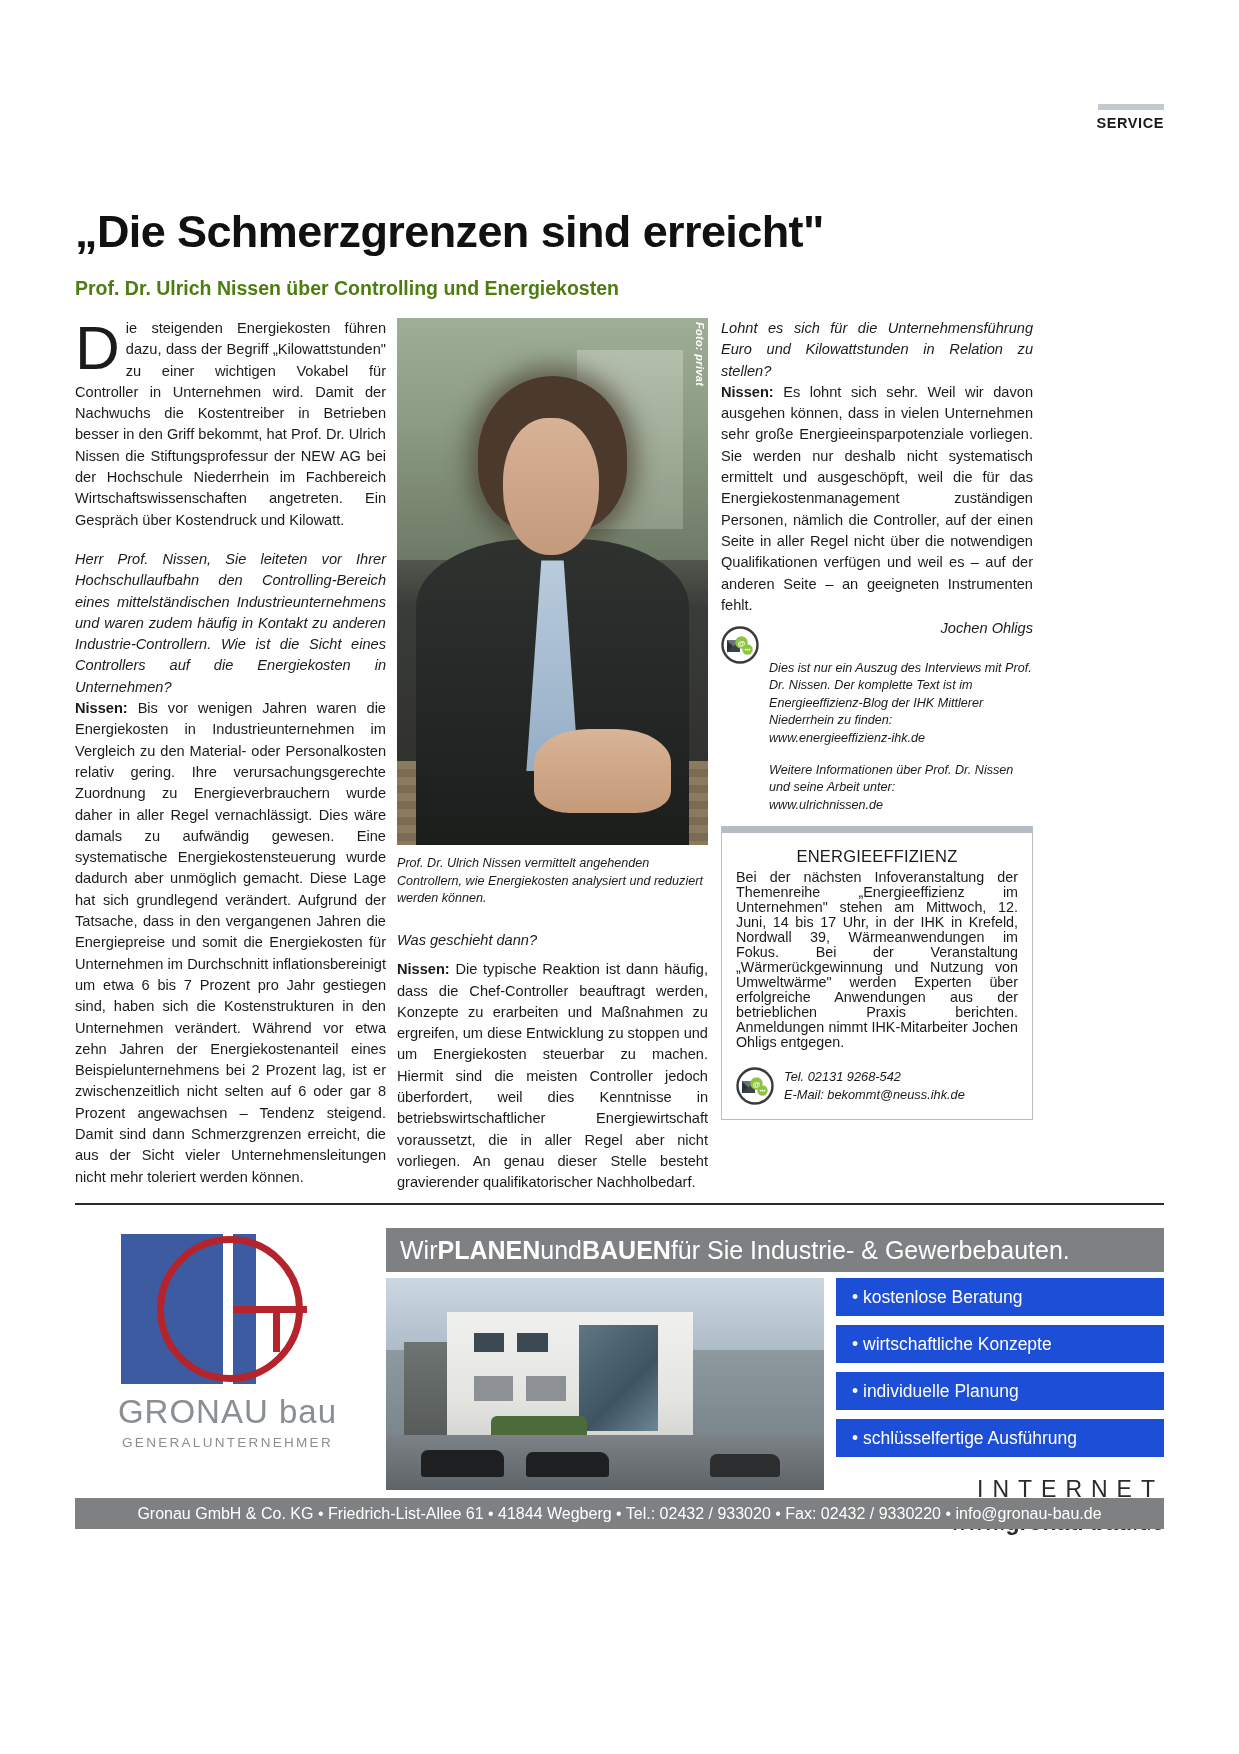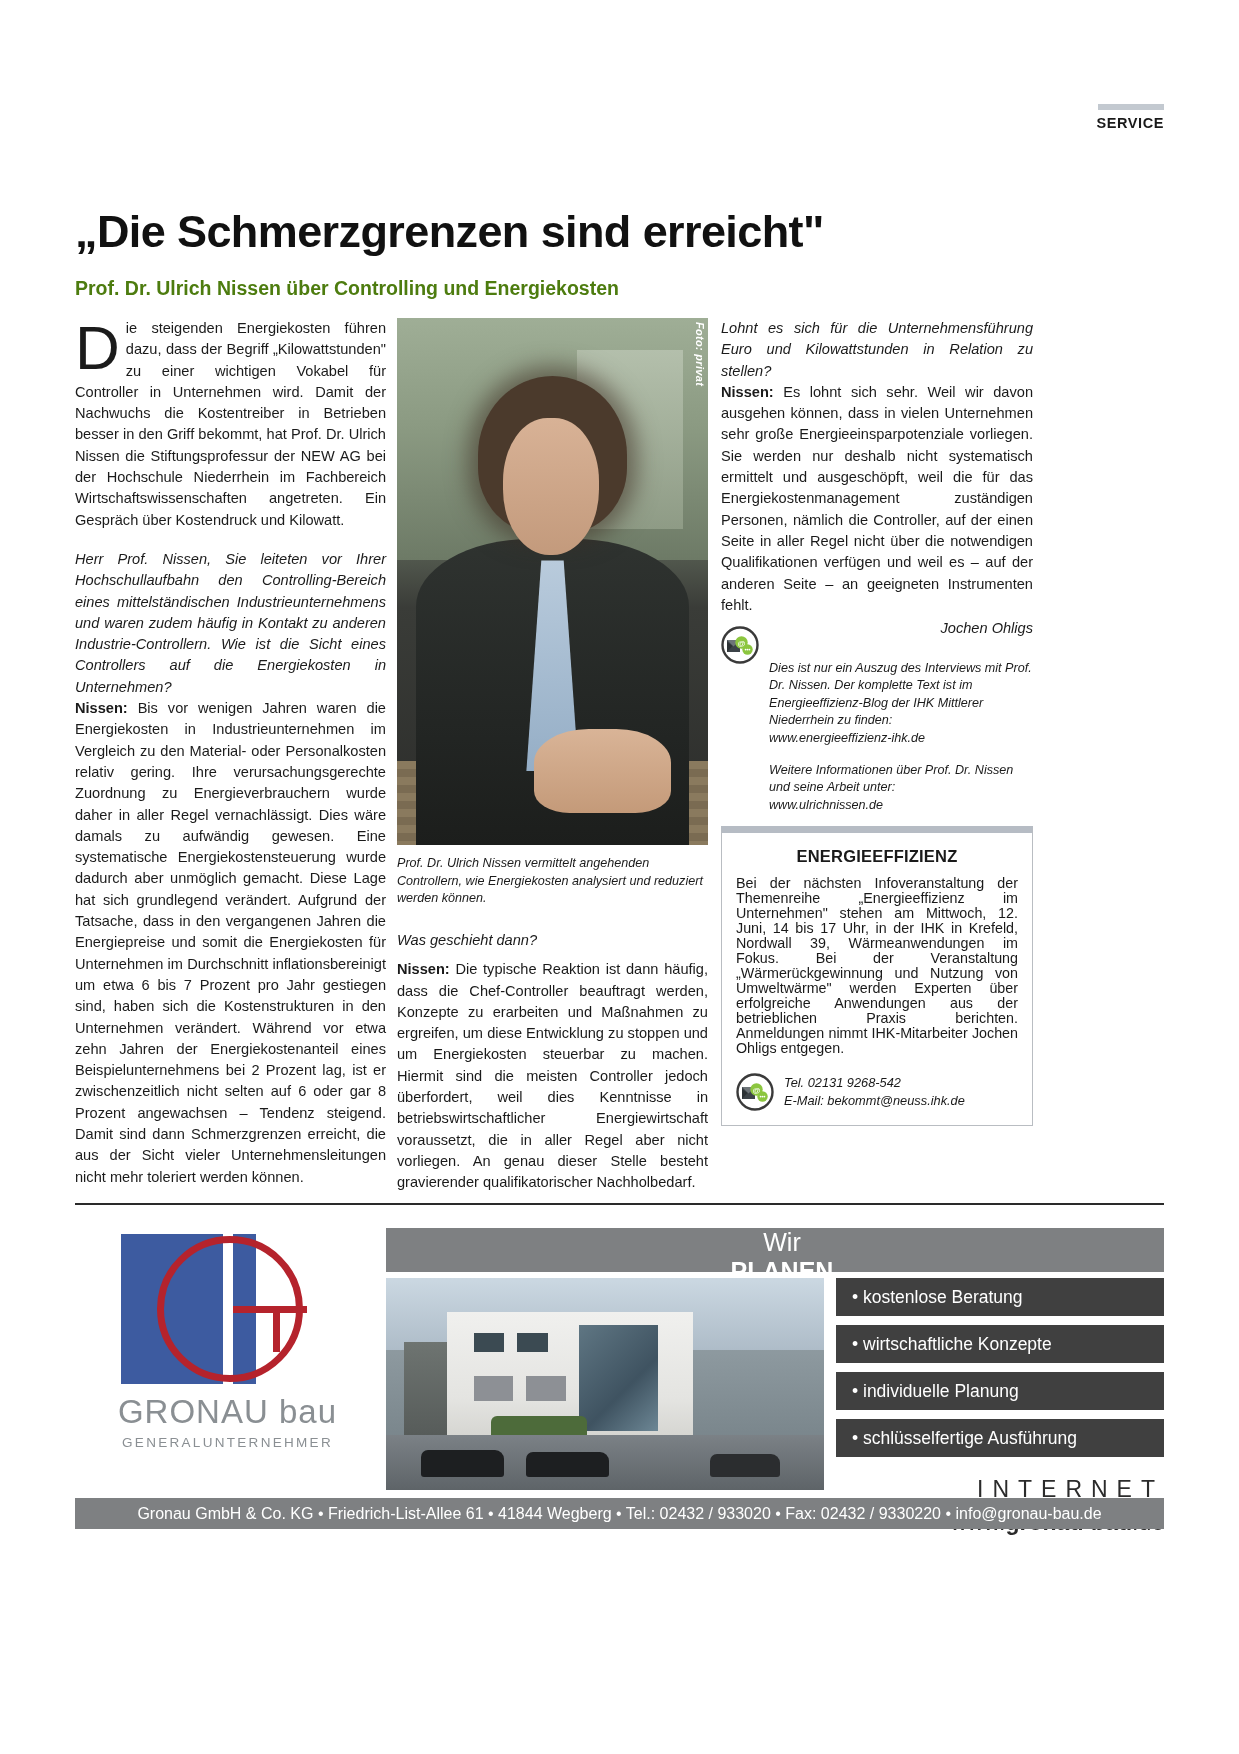--- a/index.html
+++ b/index.html
@@ -145,22 +145,22 @@
   }
   .note-text .gap { display: block; height: 15px; }
 
   
   .ebox {
     position: absolute; left: 646px; top: 508px; width: 312px;
     border: 1px solid #b9bdc2; border-top: 7px solid #b6bcc4;
     background: #fff; padding: 14px 14px 14px 14px;
   }
   .ebox h3 {
-    text-align: center; font-size: 16.5px; font-weight: 700;
-    margin-bottom: 10px; letter-spacing: .2px;
+    text-align: center; font-size: 16.5px; font-weight: 400;
+    margin-bottom: 4px; letter-spacing: .2px;
   }
   .ebox p {
     font-size: 14.3px; line-height: 15px; text-align: justify;
   }
   .ebox .contact {
     display: flex; gap: 10px; margin-top: 17px; align-items: center;
   }
   .ebox .contact .ct {
     font-size: 12.8px; line-height: 17.6px; font-style: italic;
   }
@@ -205,21 +205,21 @@
   .logo-name b { font-weight: 400; }
   .logo-sub {
     text-align: center; font-size: 13.5px; letter-spacing: 2.3px;
     color: #8a8f93; margin-top: 4px;
   }
 
   .ad-banner {
     position: absolute; left: 311px; top: 0; width: 778px; height: 44px;
     background: #7e8082; color: #fff;
     display: flex; align-items: center; padding-left: 14px;
-    font-size: 25px; font-weight: 400; flex-direction: column;
+    font-size: 25px; font-weight: 400;
   }
   .ad-banner b { font-weight: 700; }
 
   .ad-photo {
     position: absolute; left: 311px; top: 50px; width: 438px; height: 212px;
     overflow: hidden;
     background: linear-gradient(180deg,#c7d4de 0%, #b9c7d2 32%, #8e9aa0 33%, #6e7a80 100%);
   }
   .ap-sky { position:absolute; left:0; top:0; width:100%; height:34%;
     background: linear-gradient(180deg,#cbd8e2,#aebcc8); }
@@ -245,21 +245,21 @@
   .ap-car {
     position:absolute; bottom:6%; background:#1d1f21; border-radius:7px 9px 3px 3px;
   }
   .ap-hedge {
     position:absolute; left:24%; bottom:22%; width:22%; height:13%;
     background:#4d6b3a; border-radius:6px;
   }
 
   .ad-bullets { position: absolute; left: 761px; top: 50px; width: 328px; }
   .bullet {
-    background: #404040; color: #fff; height: 38px; margin-bottom: 9px;
+    background: #1d4ed8; color: #fff; height: 38px; margin-bottom: 9px;
     display: flex; align-items: center; padding-left: 16px;
     font-size: 17.5px;
   }
   .ad-internet {
     position: absolute; left: 761px; top: 248px; width: 328px; text-align: right;
   }
   .ad-internet .w1 {
     font-size: 23px; letter-spacing: 9px; color: #2b2b2b; font-weight: 400;
   }
   .ad-internet .w2 {

